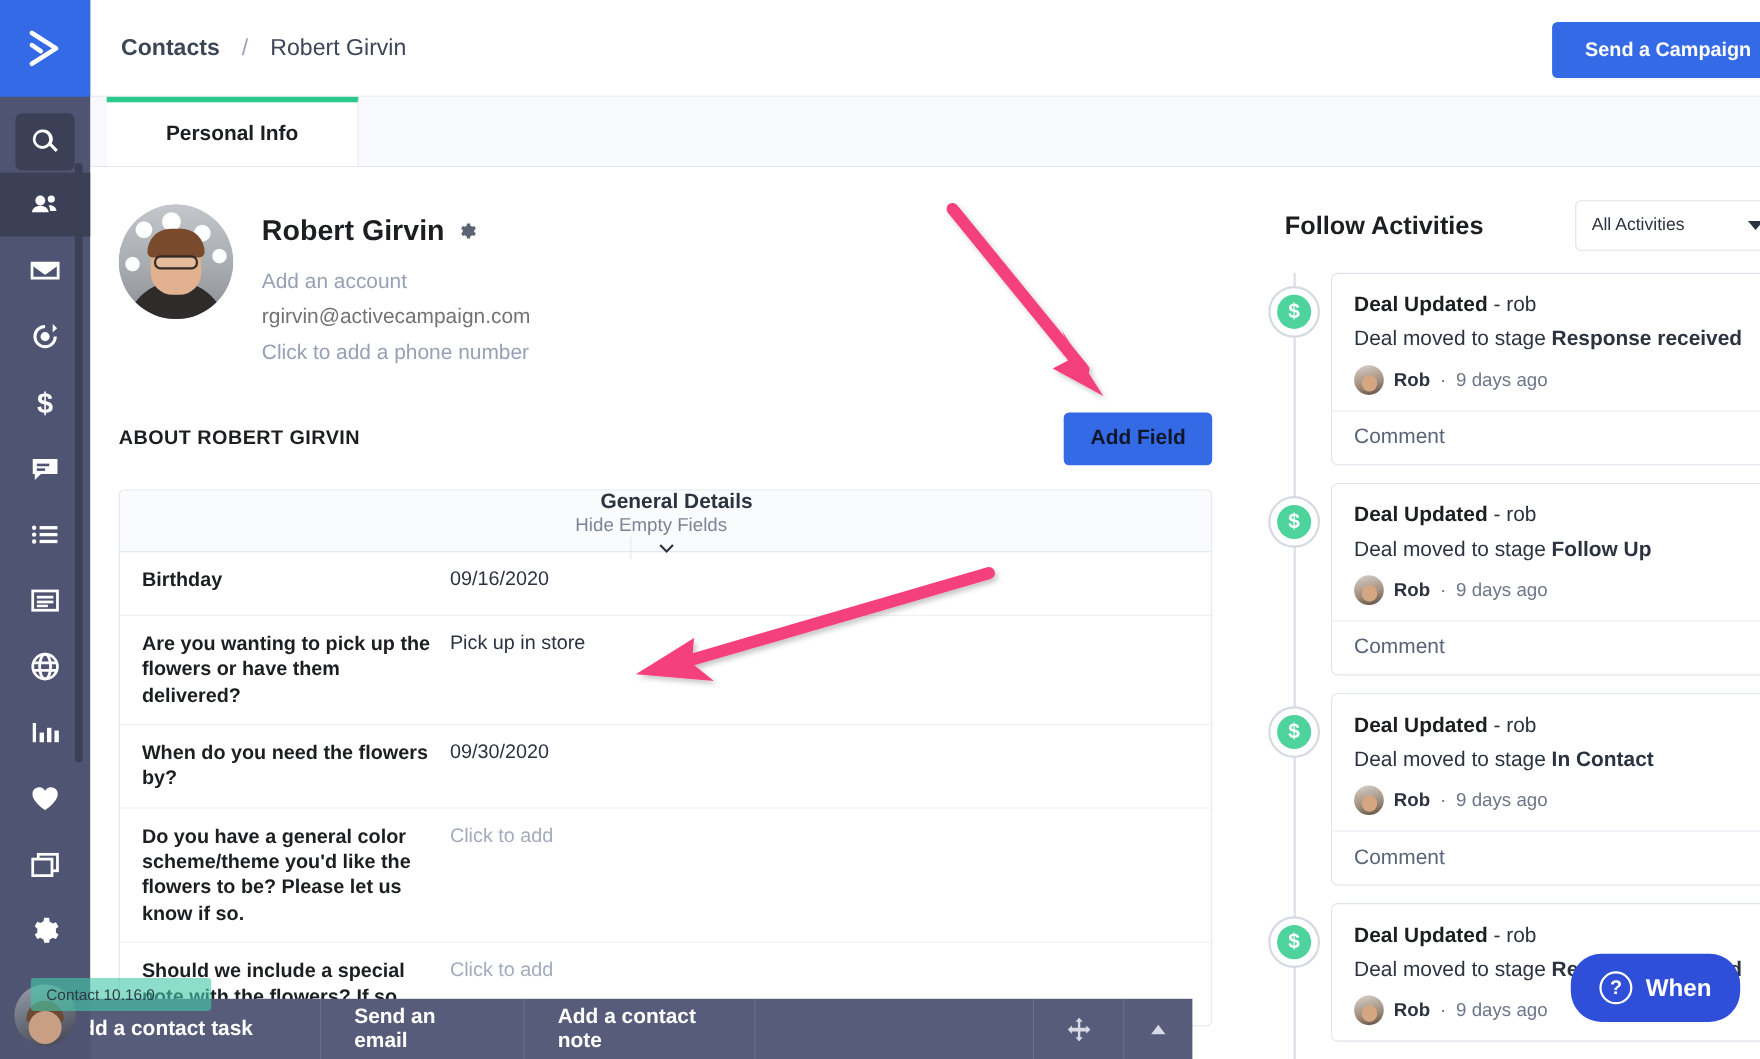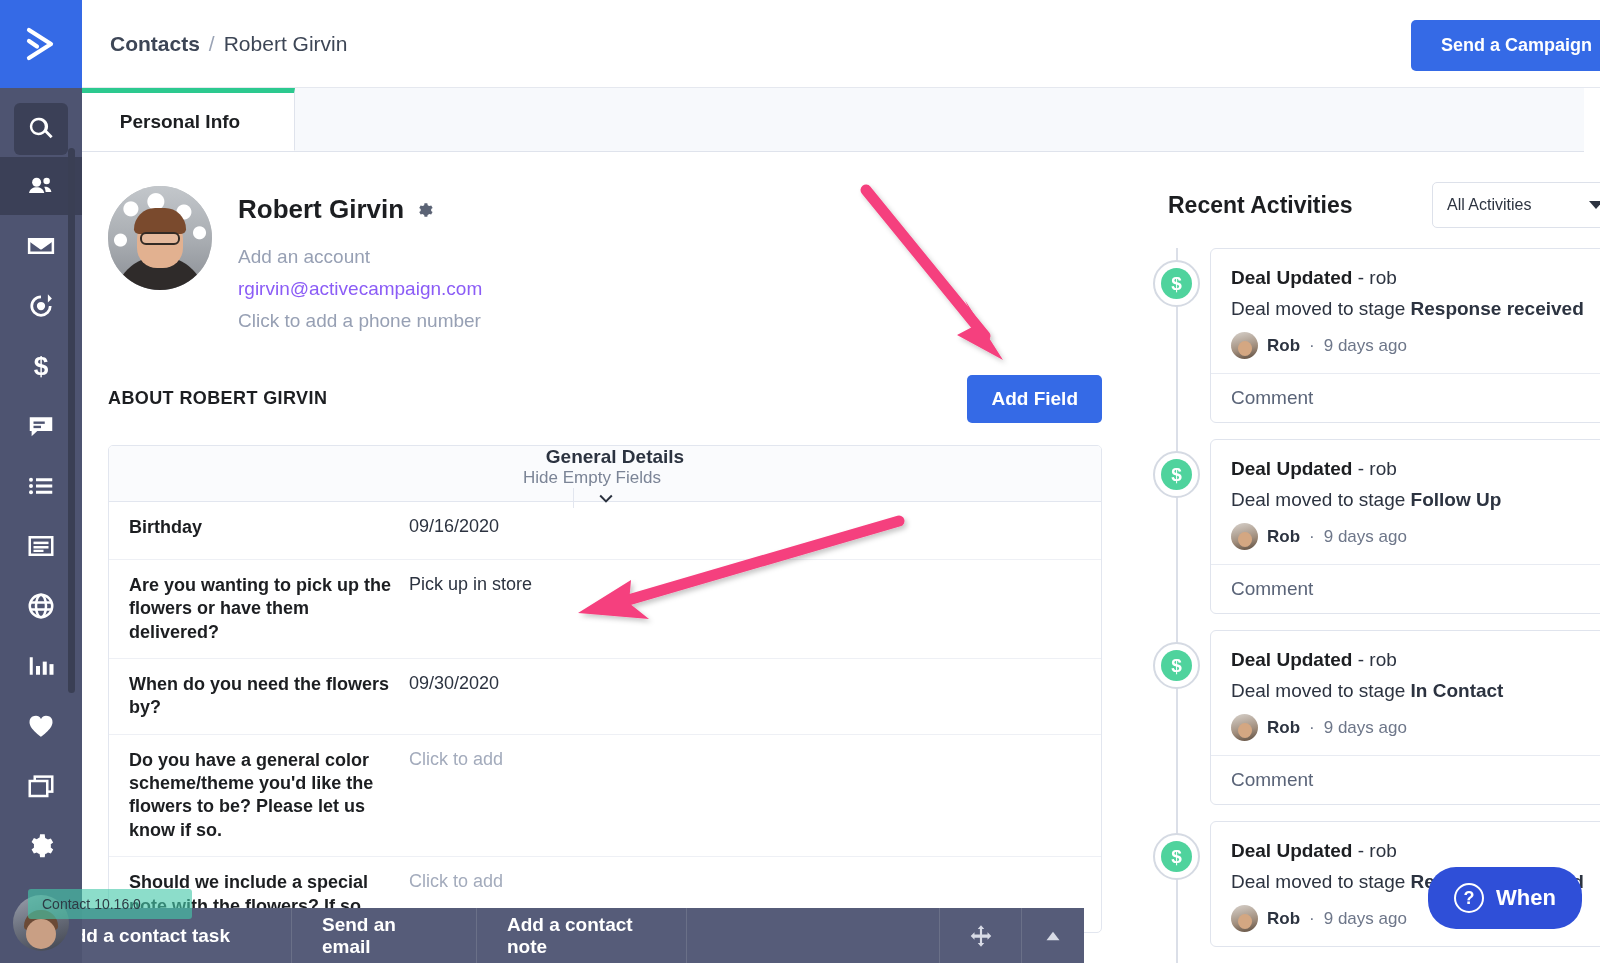--- a/index.html
+++ b/index.html
@@ -73,41 +73,41 @@
   
   .topbar {
     position: absolute; left: 82px; top: 0;
     width: 1518px; height: 88px;
     background: #ffffff;
     border-bottom: 1px solid #e5e8ef;
     display: flex; align-items: center;
   }
   .breadcrumb {
     margin-left: 28px; font-size: 21px; color: #4b5568;
-    display: flex; align-items: center; gap: 9px;
+    display: flex; align-items: center; gap: 20px;
   }
   .breadcrumb .crumb-link { font-weight: bold; color: #3d4656; cursor: pointer; }
   .breadcrumb .crumb-sep { color: #9aa3b5; }
   .breadcrumb .crumb-current { color: #3d4656; }
   .send-campaign {
     position: absolute; right: -22px; top: 20px;
     background: #356ae6; color: #fff;
     font-size: 18px; font-weight: bold;
     border: none; border-radius: 5px;
     padding: 15px 30px; cursor: pointer;
     white-space: nowrap;
   }
 
   
   .tabrow {
-    position: absolute; left: 66px; top: 88px;
+    position: absolute; left: 82px; top: 88px;
     width: 1518px; height: 64px;
     background: #f7f9fc;
     border-bottom: 1px solid #dfe3ec;
-    display: flex; align-items: stretch;
+    display: flex; align-items: stretch; padding-left: 15px;
   }
   .tab {
     display: flex; align-items: center; justify-content: center;
     font-size: 19px; font-weight: bold; cursor: pointer;
     border-right: 1px solid #dfe3ec;
     color: #3d4656; background: #f7f9fc;
     padding: 0 34px;
   }
   .tab.active {
     background: #ffffff;
@@ -164,32 +164,32 @@
     width: 40px; height: 13px;
     border: 2px solid #332b25; border-radius: 6px;
     background: rgba(255,255,255,0.12);
   }
   .contact-info { margin-left: 26px; padding-top: 8px; }
   .contact-name-row { display: flex; align-items: center; gap: 12px; }
   .contact-name { font-size: 26px; font-weight: bold; color: #1c1e21; }
   .gear-small { width: 18px; height: 18px; fill: #5b6375; cursor: pointer; }
   .contact-lines { margin-top: 16px; line-height: 1.68; font-size: 19px; }
   .ln-muted { color: #97a0b4; cursor: pointer; }
-  .ln-email { color: #8b5cf6; cursor: pointer; }
+  .ln-email { color: #737373; cursor: pointer; }
 
   .about-row {
     display: flex; align-items: center; justify-content: space-between;
     padding: 38px 26px 0 26px;
   }
   .about-title {
     font-size: 18px; font-weight: bold; color: #1c1e21;
     letter-spacing: 0.4px;
   }
   .add-field {
-    background: #356ae6; color: #ffffff; border: none; border-radius: 5px;
+    background: #356ae6; color: #0f172a; border: none; border-radius: 5px;
     font-size: 19px; font-weight: bold; padding: 13px 24px; cursor: pointer;
   }
 
   .details-card {
     margin: 22px 26px 0 26px;
     border: 1px solid #e2e6ef; border-radius: 5px;
     overflow: hidden; background: #fff;
   }
   .dc-head {
     display: flex; align-items: center;
@@ -517,21 +517,21 @@
       </div>
       <div class="field-row">
         <div class="field-label">Should we include a special note with the flowers? If so,</div>
         <div class="field-value empty">Click to add</div>
       </div>
     </section>
   </main>
 
   <aside class="rightpanel">
     <div class="ra-head">
-      <div class="ra-title">Recent Activities</div>
+      <div class="ra-title">Follow Activities</div>
       <div class="ra-select">
         <span>All Activities</span>
         <i class="caret"></i>
       </div>
     </div>
 
     <div class="timeline">
       <div class="tl-line"></div>
 
       <div class="tl-item">

